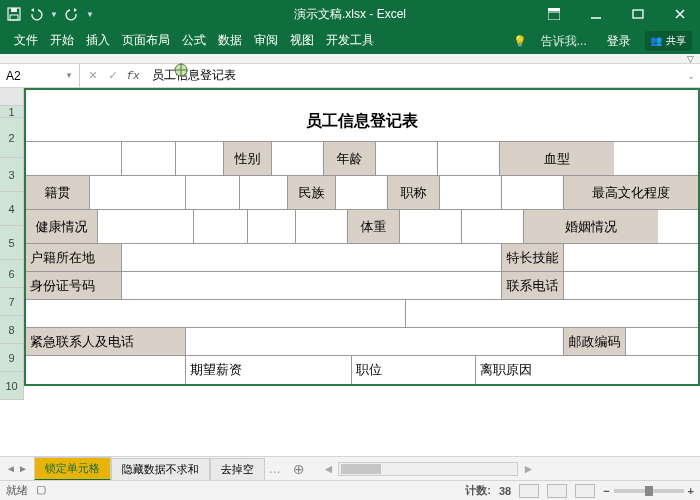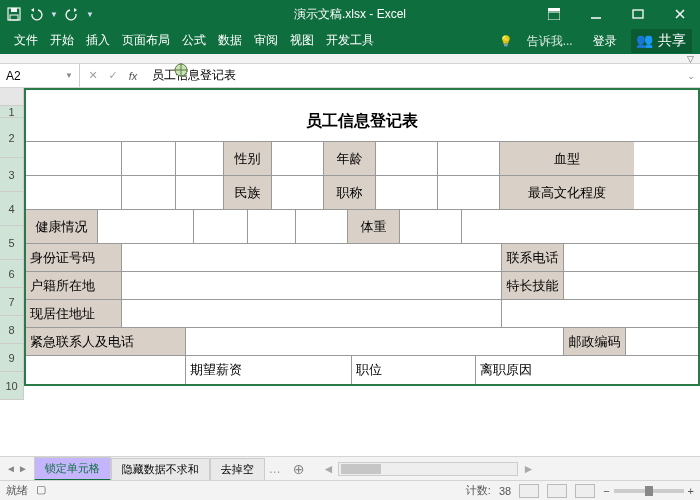--- a/index.html
+++ b/index.html
@@ -10,33 +10,33 @@
 .qat { display: flex; align-items: center; gap: 6px; padding-left: 6px; }
 .qat-icon { width: 16px; height: 16px; display: flex; align-items: center; justify-content: center; opacity: .95; }
 .title-text { position: absolute; left: 50%; transform: translateX(-50%); font-size: 12px; color: #fff; white-space: nowrap; }
 .winctrl { margin-left: auto; display: flex; gap: 2px; }
 .winbtn { width: 40px; height: 28px; display: flex; align-items: center; justify-content: center; color: #fff; }
 
 
 .ribbon { background: #0f6e3e; height: 26px; display: flex; padding: 0 8px; color: #fff; }
 .ribbon-tab { font-size: 12px; padding: 4px 6px; cursor: pointer; white-space: nowrap; }
 .ribbon-right { margin-left: auto; display: flex; align-items: center; gap: 8px; }
-.share-btn { background: #0a5a32; padding: 3px 6px; border-radius: 2px; font-size: 14px; }
+.share-btn { background: #0a5a32; padding: 3px 6px; border-radius: 2px; font-size: 10px; }
 
 
 .ribbon-edge { height: 10px; background: #f3f3f3; border-bottom: 1px solid #d4d4d4; display:flex; align-items:center; justify-content:flex-end; padding-right:6px; }
 .ribbon-toggle { font-size:9px; color:#666; }
 
 
 .fxrow { display: flex; align-items: center; height: 24px; border-bottom: 1px solid #d4d4d4; background: #fff; }
 .namebox { width: 80px; border-right: 1px solid #ccc; padding: 0 6px; font-size: 12px; height: 100%; display: flex; align-items: center; }
 .namebox-caret { margin-left: auto; font-size: 8px; color: #888; }
 .fxbtns { display: flex; align-items: center; padding: 0 4px; gap: 2px; }
 .fxbtn { width: 18px; height: 18px; display: flex; align-items: center; justify-content: center; color: #a0a0a0; font-size: 11px; }
-.fxbtn.fx { font-style: italic; color: #555; }
+.fxbtn.fx { font-style: italic; color: #555; font-family: Liberation Mono, monospace; }
 .fxfield { flex: 1; padding: 0 6px; font-size: 12px; position: relative; }
 .cursor-hit { position:absolute; left:26px; top:-6px; width:18px; height:18px; }
 .fx-expand { width: 18px; color: #888; font-size: 9px; text-align: center; }
 
 
 .gridwrap { position: relative; height: 370px; overflow: hidden; }
 .colhdrs { display: flex; height: 18px; background: #e6e6e6; border-bottom: 1px solid #ccc; }
 .corner { width: 24px; border-right: 1px solid #ccc; background: #e6e6e6; }
 .ch { border-right: 1px solid #ccc; text-align: center; font-size: 11px; color: #444; line-height: 18px; }
 .ch.selA,.ch.selB,.ch.selC,.ch.selD,.ch.selE,.ch.selF,.ch.selG,.ch.selH,.ch.selI,.ch.selJ,.ch.selK { background:#cfe3d6; }
@@ -52,30 +52,30 @@
 .fcell { border-right: 1px solid #999; display: flex; align-items: center; justify-content: center; font-size: 13px; }
 .fcell:last-child { border-right: none; }
 .lab { background: #d9d0c7; }
 .big { height: 28px; }
 
 
 .tabrow { position: absolute; bottom: 20px; left: 0; right: 0; height: 24px; background: #f3f3f3; border-top: 1px solid #d4d4d4; display: flex; align-items: center; }
 .tabnav { display: flex; gap: 2px; padding: 0 6px; color: #888; font-size: 10px; }
 .tabs { display: flex; align-items: center; gap: 0; }
 .tab { padding: 3px 10px; border: 1px solid #ccc; background: #e9e9e9; font-size: 11px; border-bottom: none; }
-.tab.active { background: #c4b5fd; border-bottom: 2px solid #0f6e3e; color: #0f6e3e; }
+.tab.active { background: #eab308; border-bottom: 2px solid #0f6e3e; color: #0f6e3e; }
 .addtab { padding: 0 8px; color: #888; font-size: 14px; }
 .hscroll-area { flex:1; display:flex; align-items:center; padding-left:10px; }
 .hscroll { height:14px; width:180px; background:#eee; border:1px solid #ccc; position:relative; }
 .hscroll-thumb { position:absolute; left:2px; top:1px; width:40px; height:10px; background:#c6c6c6; }
 
 
 .statusbar { position: absolute; bottom: 0; left: 0; right: 0; height: 20px; background: #f3f3f3; border-top: 1px solid #d4d4d4; display: flex; align-items: center; font-size: 11px; color: #555; padding: 0 6px; }
 .st-left { display: flex; gap: 8px; }
-.st-right { margin-left: auto; display: flex; align-items: center; gap: 8px; }
+.st-right { margin-left: auto; display: flex; align-items: center; gap: 8px; font-weight: bold; }
 .viewbtn { width: 20px; height: 14px; border: 1px solid #bbb; background: #eee; }
 .zoom { display: flex; align-items: center; gap: 4px; }
 .zoomslider { width: 70px; height: 4px; background: #ccc; position: relative; }
 .zoomslider::after { content:''; position:absolute; left:45%; top:-3px; width:8px; height:10px; background:#888; }
 
 svg { display: block; }
 </style>
 </head>
 <body>
 
@@ -212,60 +212,61 @@
 
       <div class="frow">
         <div class="fcell" style="width:96px"></div>
         <div class="fcell" style="width:54px"></div>
         <div class="fcell" style="width:48px"></div>
         <div class="fcell lab" style="width:48px">性别</div>
         <div class="fcell" style="width:52px"></div>
         <div class="fcell lab" style="width:52px">年龄</div>
         <div class="fcell" style="width:62px"></div>
         <div class="fcell" style="width:62px"></div>
-        <div class="fcell lab" style="width:134px">血型</div>
+        <div class="fcell lab" style="width:114px">血型</div>
       </div>
 
       <div class="frow">
+        <div class="fcell lab" style="width:64px">籍贯</div>
         <div class="fcell" style="width:96px"></div>
         <div class="fcell" style="width:54px"></div>
         <div class="fcell" style="width:48px"></div>
         <div class="fcell lab" style="width:48px">民族</div>
         <div class="fcell" style="width:52px"></div>
         <div class="fcell lab" style="width:52px">职称</div>
         <div class="fcell" style="width:62px"></div>
         <div class="fcell" style="width:62px"></div>
         <div class="fcell lab" style="width:134px">最高文化程度</div>
       </div>
 
       <div class="frow">
         <div class="fcell lab" style="width:72px">健康情况</div>
         <div class="fcell" style="width:96px"></div>
         <div class="fcell" style="width:54px"></div>
         <div class="fcell" style="width:48px"></div>
         <div class="fcell" style="width:52px"></div>
         <div class="fcell lab" style="width:52px">体重</div>
         <div class="fcell" style="width:62px"></div>
         <div class="fcell" style="width:62px"></div>
-      </div>
-
+        <div class="fcell lab" style="width:134px">婚姻情况</div>
+      </div>
+
+      <div class="frow big">
+        <div class="fcell lab" style="width:96px;justify-content:flex-start;padding-left:4px">户籍所在地</div>
+        <div class="fcell" style="width:380px"></div>
+        <div class="fcell lab" style="width:62px">特长技能</div>
+        <div class="fcell" style="width:134px"></div>
+      </div>
       <div class="frow big">
         <div class="fcell lab" style="width:96px;justify-content:flex-start;padding-left:4px">身份证号码</div>
         <div class="fcell" style="width:380px"></div>
         <div class="fcell lab" style="width:62px">联系电话</div>
         <div class="fcell" style="width:134px"></div>
       </div>
       <div class="frow big">
-        <div class="fcell lab" style="width:96px;justify-content:flex-start;padding-left:4px">户籍所在地</div>
-        <div class="fcell" style="width:380px"></div>
-        <div class="fcell lab" style="width:62px">特长技能</div>
-        <div class="fcell" style="width:134px"></div>
-      </div>
-      <div class="frow big">
-        <div class="fcell lab" style="width:96px;justify-content:flex-start;padding-left:4px">现居住地址</div>
         <div class="fcell" style="width:380px"></div>
         <div class="fcell" style="width:134px"></div>
       </div>
       <div class="frow big">
         <div class="fcell lab" style="width:160px;justify-content:flex-start;padding-left:4px">紧急联系人及电话</div>
         <div class="fcell" style="width:378px"></div>
         <div class="fcell lab" style="width:62px">邮政编码</div>
         <div class="fcell" style="width:72px"></div>
       </div>
       <div class="frow big" style="border-bottom:none">

